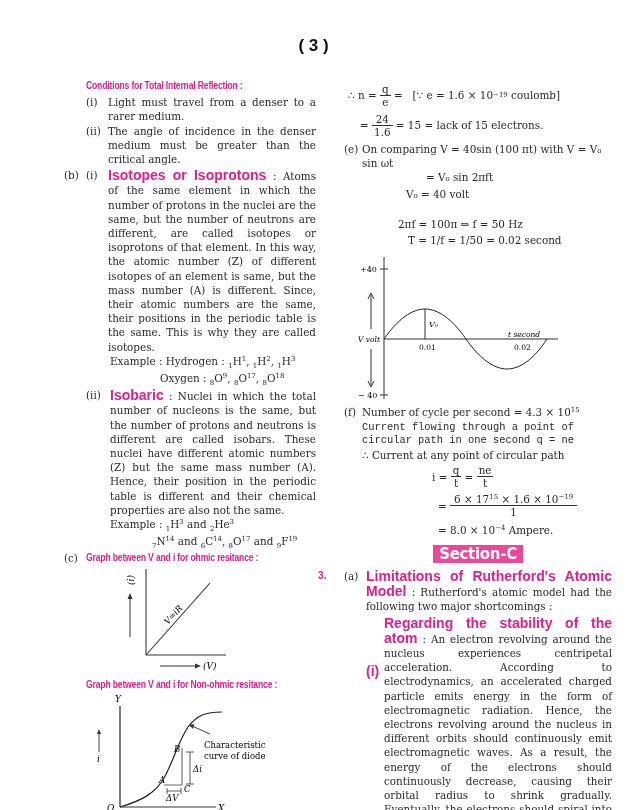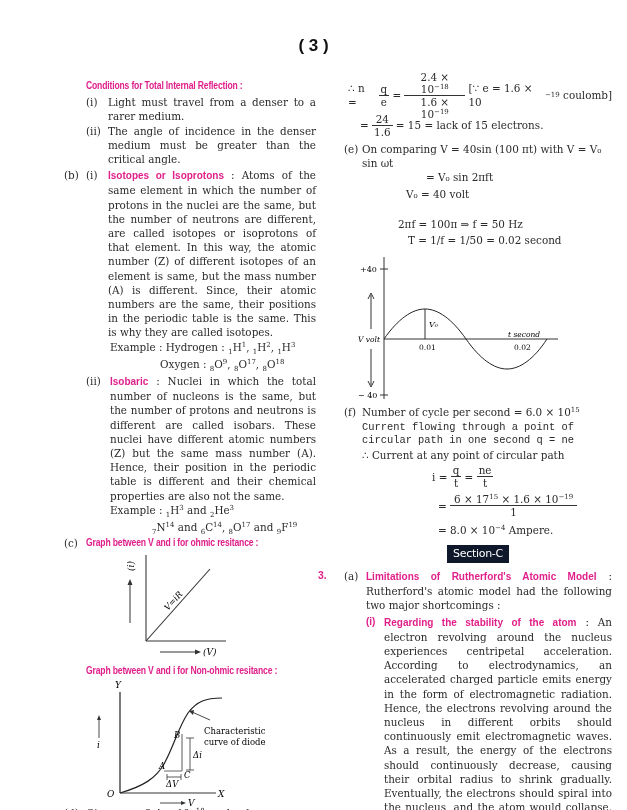--- a/index.html
+++ b/index.html
@@ -5,30 +5,30 @@
   html, body { margin: 0; padding: 0; background: #ffffff; }
   body { width: 627px; height: 810px; position: relative; overflow: hidden;
          font-family: "DejaVu Serif", "Liberation Serif", serif; color: #2a2a2a; }
   .page-num { position: absolute; top: 36px; left: 0; width: 627px; text-align: center;
               font-family: "Liberation Sans", "DejaVu Sans", sans-serif; font-weight: bold; font-size: 17px; color: #111; }
   .col { position: absolute; font-size: 10.4px; line-height: 14.2px; }
   .col-left { left: 64px; top: 78px; width: 252px; }
   .col-right { left: 344px; top: 80px; width: 268px; }
   .pink { color: #e0208a; font-family: "Liberation Sans", "DejaVu Sans", sans-serif; font-weight: bold;
           font-size: 10px; letter-spacing: -0.2px; transform: scaleX(0.86); transform-origin: left center; display: inline-block; }
-  .pink-h { color: #e0208a; font-family: "Liberation Sans", "DejaVu Sans", sans-serif; font-weight: bold; font-size: 10px; }
+  .pink-h { color: #e0208a; font-family: "Liberation Sans", "DejaVu Sans", sans-serif; font-weight: bold; font-size: 14px; margin-top: 48px; }
   .item { display: flex; }
   .lbl { flex: 0 0 auto; }
   .body { flex: 1 1 auto; text-align: justify; }
   .indent1 { padding-left: 22px; }
   .indent2 { padding-left: 46px; }
   sub, sup { font-size: 7px; line-height: 0; }
   .center { text-align: center; }
-  .section-badge { display: inline-block; background: #0f172a; color: #fff;
-                   font-family: "DejaVu Sans", "Liberation Sans", sans-serif; font-weight: normal; font-size: 11px;
+  .section-badge { display: inline-block; background: #ec4899; color: #fff;
+                   font-family: "DejaVu Sans", "Liberation Sans", sans-serif; font-weight: bold; font-size: 15px;
                    padding: 2px 6px; letter-spacing: -0.3px; }
   .frac { display: inline-block; vertical-align: middle; text-align: center; }
   .frac .n { display: block; border-bottom: 1px solid #333; padding: 0 2px; line-height: 12px; }
   .frac .d { display: block; line-height: 12px; padding: 0 2px; }
   .q-num { color: #e0208a; font-family: "Liberation Sans", sans-serif; font-weight: bold; }
   svg text { font-family: "DejaVu Serif", "Liberation Serif", serif; }
 </style>
 </head>
 <body>
 
@@ -156,24 +156,21 @@
 
 </div>
 
 <div class="col col-right">
   <div style="padding-left:4px; height:30px; display:flex; align-items:center;">
     <span>∴ n =</span>&nbsp;
     <span class="frac">
         <span class="n">q</span>
         <span class="d">e</span>
       </span>&nbsp;=&nbsp;
-    <span class="frac">
-      <span class="n"><span>2.4 × 10</span><sup>−18</sup></span>
-      <span class="d"><span>1.6 × 10</span><sup>−19</sup></span>
-    </span>&nbsp;
+    &nbsp;
     <span>[∵ e = 1.6 × 10</span><sup>−19</sup>&nbsp;<span>coulomb]</span>
   </div>
   <div style="padding-left:16px; height:30px; display:flex; align-items:center;">
     =&nbsp;<span class="frac">
         <span class="n">24</span>
         <span class="d">1.6</span>
       </span>&nbsp;
     <span>= 15 = lack of 15 electrons.</span>
   </div>
 
@@ -201,21 +198,21 @@
     <path d="M40,88 C54,68 68,58 81,58 C94,58 108,68 122,88 C136,108 150,118 163,118 C176,118 190,108 203,88" fill="none" stroke="#222" stroke-width="1"></path>
     <line x1="81" y1="58" x2="81" y2="88" stroke="#333" stroke-width="1"></line>
     <text x="85" y="76" font-size="8" font-style="italic">V₀</text>
     <text x="75" y="99" font-size="7.5">0.01</text>
     <text x="164" y="86" font-size="7.5" font-style="italic">t second</text>
     <text x="170" y="99" font-size="7.5">0.02</text>
   </svg>
 
   <div class="item" style="margin-top:4px;">
     <span class="lbl" style="width:18px;">(f)</span>
-    <span><span>Number of cycle per second = 6.0 × 10</span><sup>15</sup></span>
+    <span><span>Number of cycle per second = 4.3 × 10</span><sup>15</sup></span>
   </div>
   <div style="padding-left:18px; line-height:12.5px; margin-top:2px;font-family:Liberation Mono, monospace;">Current flowing through a point of circular path in one second q = ne</div>
   <div style="padding-left:18px; margin-top:2px;">∴ Current at any point of circular path</div>
   <div style="padding-left:88px; height:28px; display:flex; align-items:center;">
     <span>i =</span>&nbsp;
     <span class="frac">
         <span class="n">q</span>
         <span class="d">t</span>
       </span>&nbsp;=&nbsp;
     <span class="frac">

